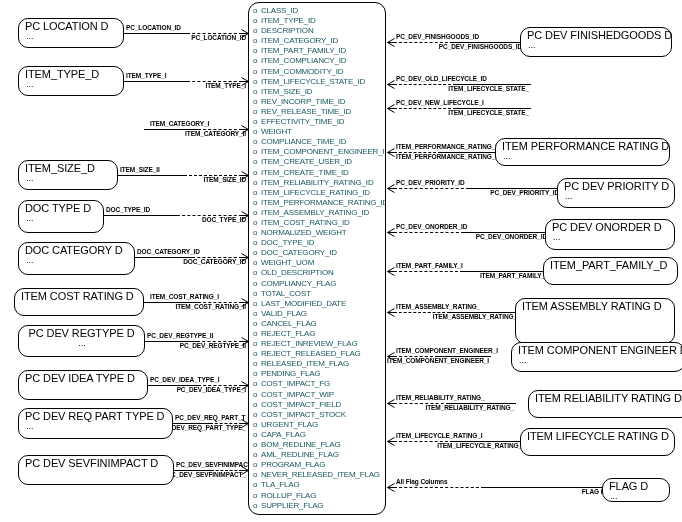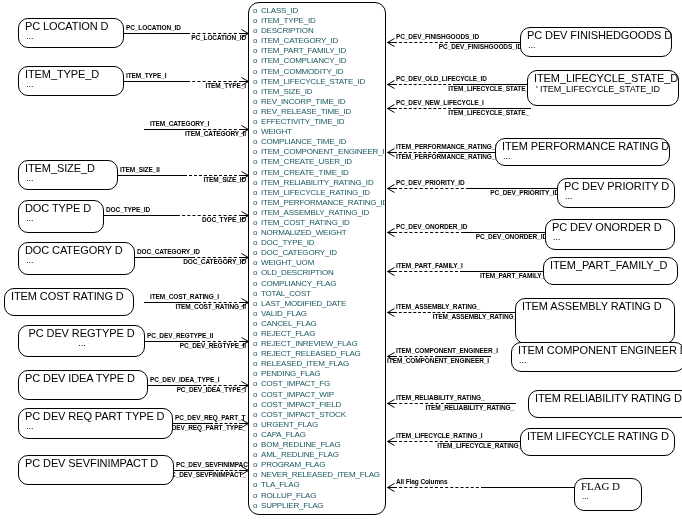--- a/index.html
+++ b/index.html
@@ -185,21 +185,21 @@
       <div class="ent-dots">...</div>
     </div>
     <div class="entity" style="left: 18px; top: 200px; width: 86px; height: 33px;">
       <div class="ent-name">DOC TYPE D</div>
       <div class="ent-dots">...</div>
     </div>
     <div class="entity" style="left: 18px; top: 242px; width: 117px; height: 33px;">
       <div class="ent-name">DOC CATEGORY D</div>
       <div class="ent-dots">...</div>
     </div>
-    <div class="entity" style="left: 4px; top: 288px; width: 130px; height: 28px;">
+    <div class="entity" style="left: 14px; top: 288px; width: 130px; height: 28px;">
       <div class="ent-name">ITEM COST RATING D</div>
     </div>
     <div class="entity" style="left: 18px; top: 325px; width: 127px; height: 32px; text-align: center;">
       <div class="ent-name">PC DEV REGTYPE D</div>
       <div class="ent-dots">...</div>
     </div>
     <div class="entity" style="left: 18px; top: 370px; width: 130px; height: 30px;">
       <div class="ent-name">PC DEV IDEA TYPE D</div>
     </div>
     <div class="entity" style="left: 18px; top: 408px; width: 155px; height: 31px;">
@@ -338,24 +338,20 @@
           <path d="M0.5 4.5 L7.5 4.5"></path>
         </g>
       </svg>
     </div>
     <div class="rel-label" style="left: 176px; top: 461px;">PC_DEV_SEVFINIMPACT</div>
     <div class="rel-label right-align" style="left: 126px; top: 471px; width: 120px;">PC_DEV_SEVFINIMPACT_</div>
     <div class="entity" style="left: 520px; top: 27px; width: 152px; height: 30px;">
       <div class="ent-name">PC DEV FINISHEDGOODS D</div>
       <div class="ent-dots">...</div>
     </div>
-    <div class="entity" style="left: 527px; top: 70px; width: 152px; height: 36px;">
-      <div class="ent-name">ITEM_LIFECYCLE_STATE_D</div>
-      <div class="ent-attrs">' ITEM_LIFECYCLE_STATE_ID</div>
-    </div>
     <div class="entity" style="left: 495px; top: 138px; width: 175px; height: 28px;">
       <div class="ent-name">ITEM PERFORMANCE RATING D</div>
       <div class="ent-dots">...</div>
     </div>
     <div class="entity" style="left: 557px; top: 178px; width: 118px; height: 30px;">
       <div class="ent-name">PC DEV PRIORITY D</div>
       <div class="ent-dots">...</div>
     </div>
     <div class="entity" style="left: 545px; top: 219px; width: 130px; height: 31px;">
       <div class="ent-name">PC DEV ONORDER D</div>
@@ -370,21 +366,21 @@
     <div class="entity" style="left: 511px; top: 342px; width: 174px; height: 30px;">
       <div class="ent-name">ITEM COMPONENT ENGINEER D</div>
       <div class="ent-dots">...</div>
     </div>
     <div class="entity" style="left: 528px; top: 390px; width: 163px; height: 28px;">
       <div class="ent-name">ITEM RELIABILITY RATING D</div>
     </div>
     <div class="entity" style="left: 520px; top: 428px; width: 155px; height: 28px;">
       <div class="ent-name">ITEM LIFECYCLE RATING D</div>
     </div>
-    <div class="entity" style="left: 574px; top: 478px; width: 68px; height: 33px; font-family: Liberation Serif, serif;">
+    <div class="entity" style="left: 602px; top: 478px; width: 68px; height: 24px;">
       <div class="ent-name">FLAG D</div>
       <div class="ent-dots">...</div>
     </div>
     <div class="rel-line dashed" style="left: 394px; top: 42px; width: 58.5px;"></div>
     <div class="rel-line" style="left: 452.5px; top: 42px; width: 71.5px;"></div>
     <div class="crow" style="left: 387px; top: 37.5px;">
       <svg width="8" height="9" viewBox="0 0 8 9">
         <g stroke="#000" stroke-width="1" fill="none">
           <path d="M7.5 0.5 L0.5 4.5 L7.5 8.5"></path>
           <path d="M0.5 4.5 L7.5 4.5"></path>

